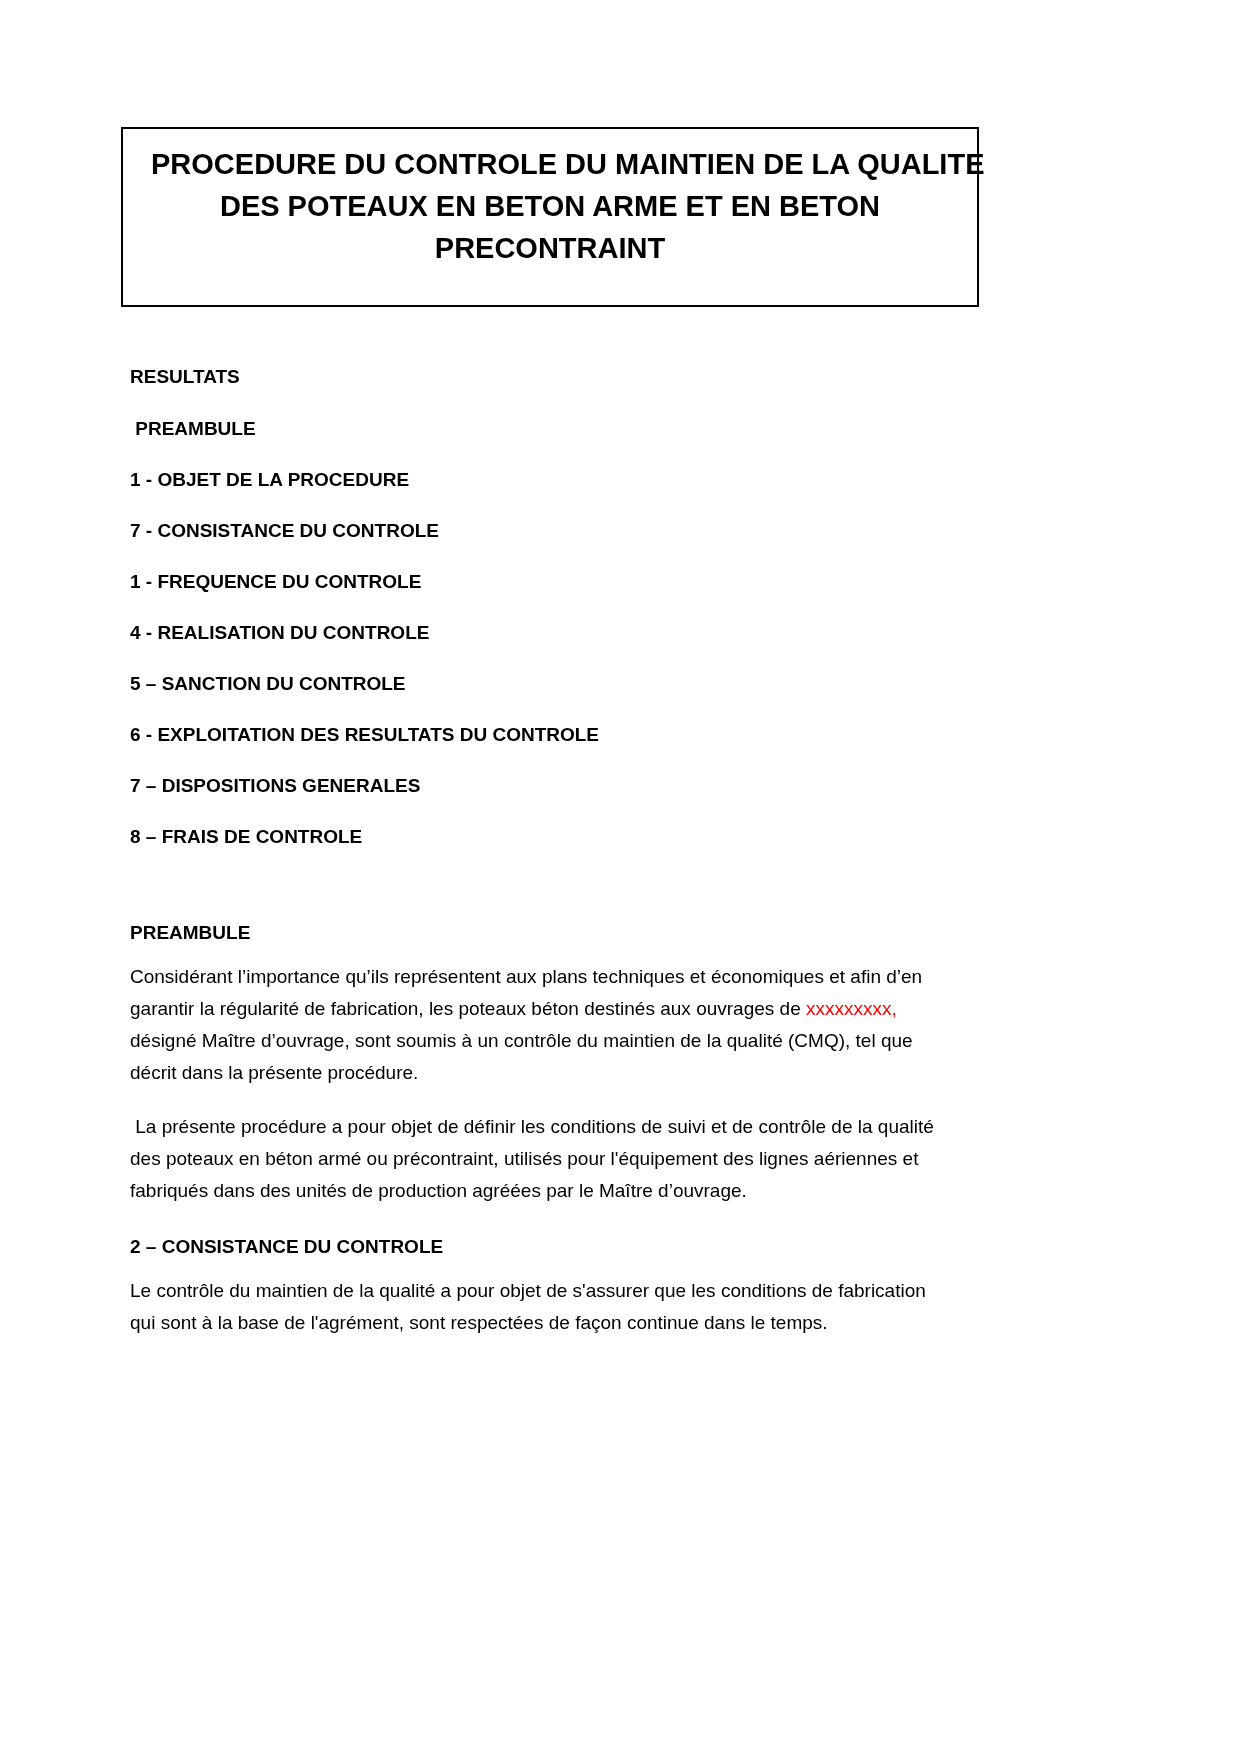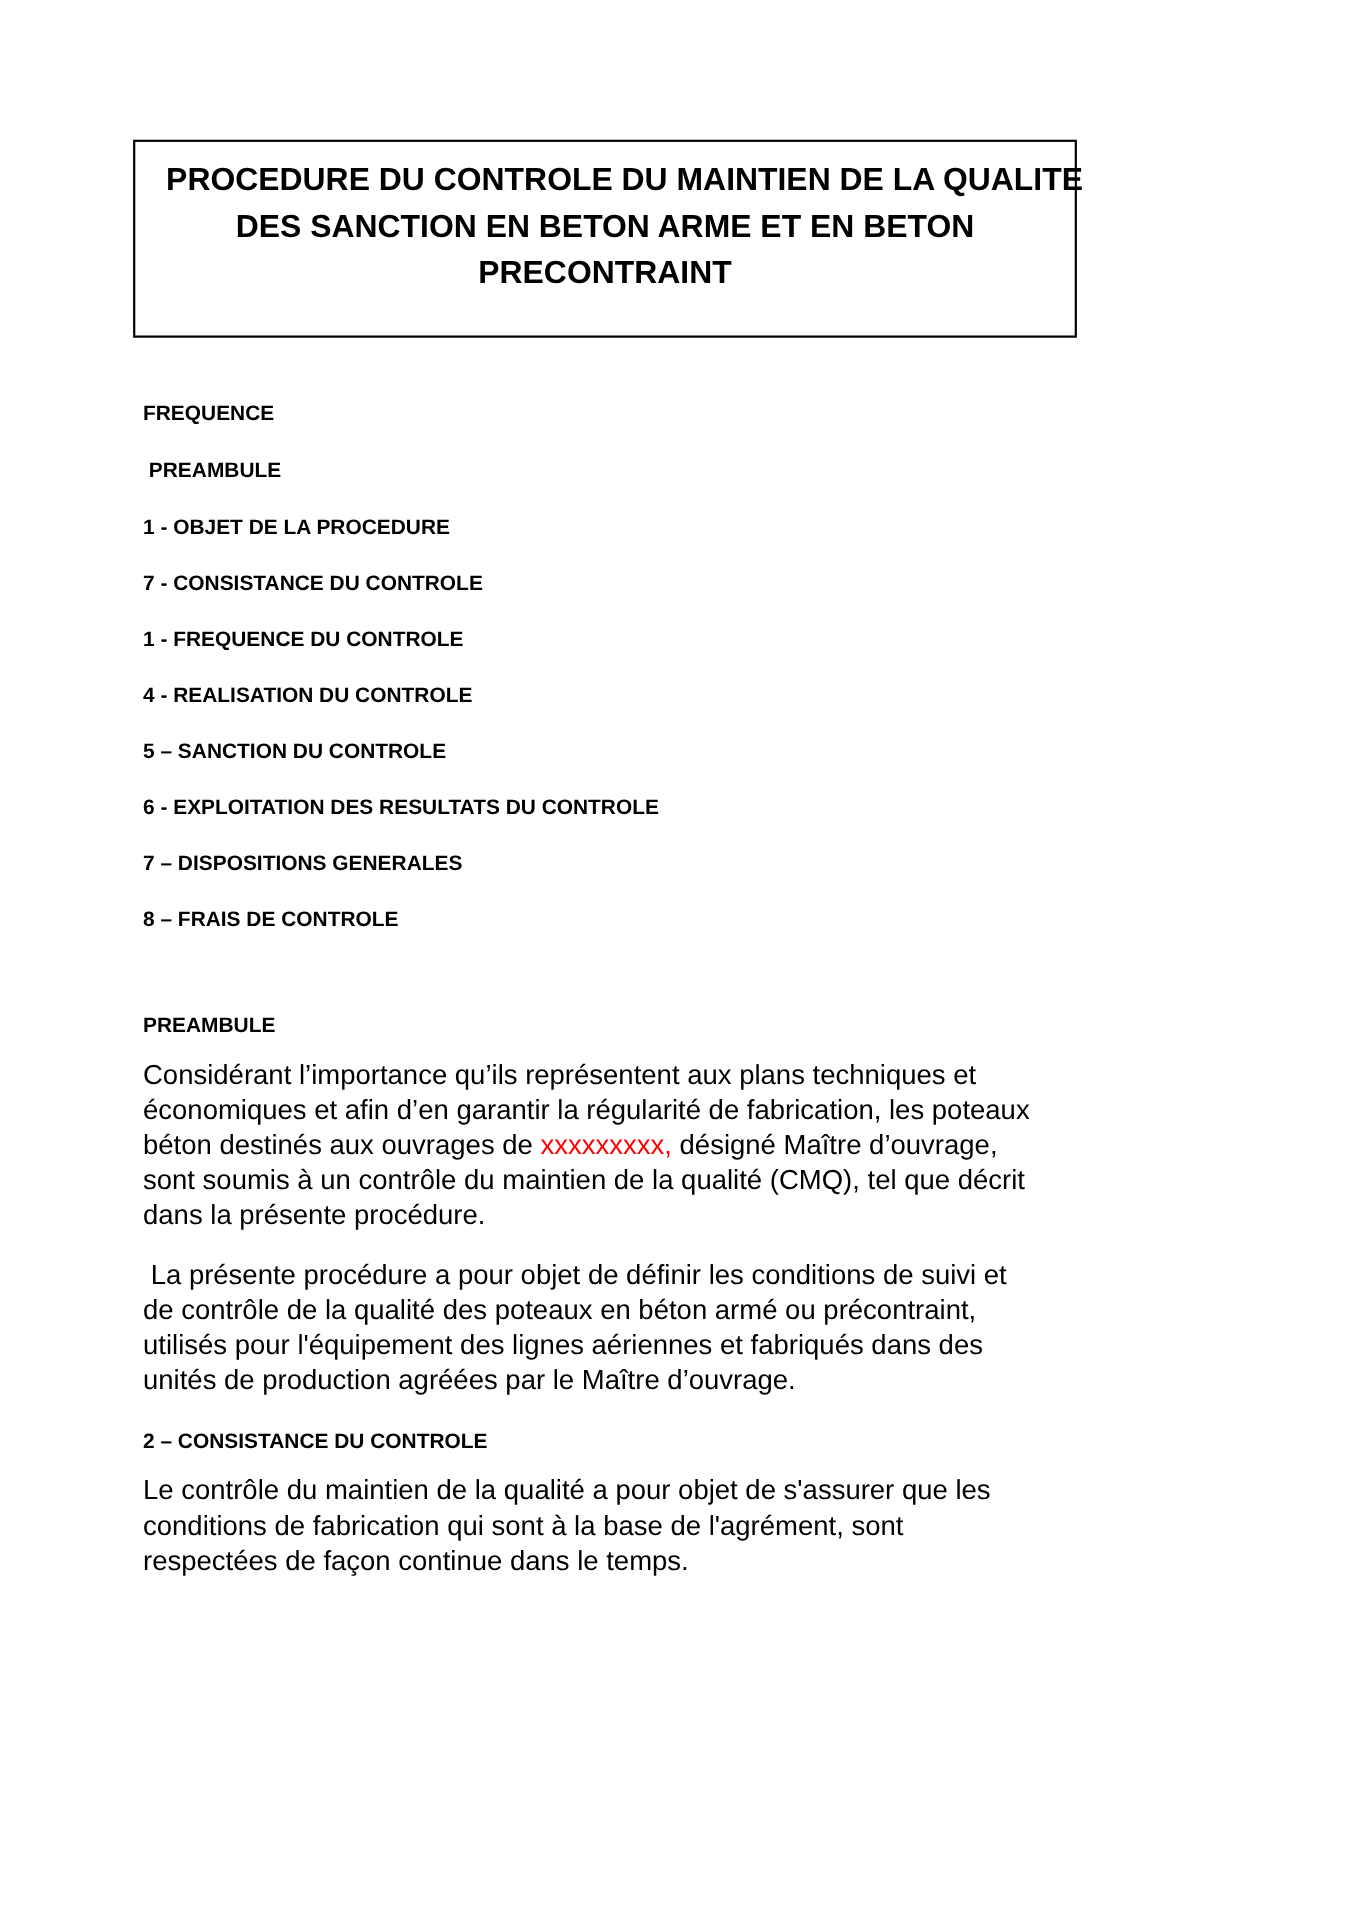--- a/index.html
+++ b/index.html
@@ -57,41 +57,41 @@
     margin: 28px 0 16px 0;
     font-size: 19px;
     font-weight: bold;
     line-height: 24px;
   }
   .section-heading.first {
     margin-top: 0;
   }
   .para {
     margin: 0 0 22px 0;
-    font-size: 25px;
+    font-size: 19px;
     line-height: 32px;
     white-space: pre-wrap;
   }
   .red {
     color: var(--redacted-color, #ff0000);
   }
 </style>
 </head>
 <body>
 
 <div class="page">
 
   <div class="title-box">
     <div class="title-line">PROCEDURE DU CONTROLE DU MAINTIEN DE LA QUALITE</div>
-    <div class="title-line">DES SANCTION EN BETON ARME ET EN BETON</div>
+    <div class="title-line">DES POTEAUX EN BETON ARME ET EN BETON</div>
     <div class="title-line">PRECONTRAINT</div>
   </div>
 
   <div class="sommaire">
-    <p class="sommaire-heading">FREQUENCE</p>
+    <p class="sommaire-heading">RESULTATS</p>
     <p class="sommaire-item"> PREAMBULE</p>
     <p class="sommaire-item">1 - OBJET DE LA PROCEDURE</p>
     <p class="sommaire-item">7 - CONSISTANCE DU CONTROLE</p>
     <p class="sommaire-item">1 - FREQUENCE DU CONTROLE</p>
     <p class="sommaire-item">4 - REALISATION DU CONTROLE</p>
     <p class="sommaire-item">5 – SANCTION DU CONTROLE</p>
     <p class="sommaire-item">6 - EXPLOITATION DES RESULTATS DU CONTROLE</p>
     <p class="sommaire-item">7 – DISPOSITIONS GENERALES</p>
     <p class="sommaire-item">8 – FRAIS DE CONTROLE</p>
   </div>

